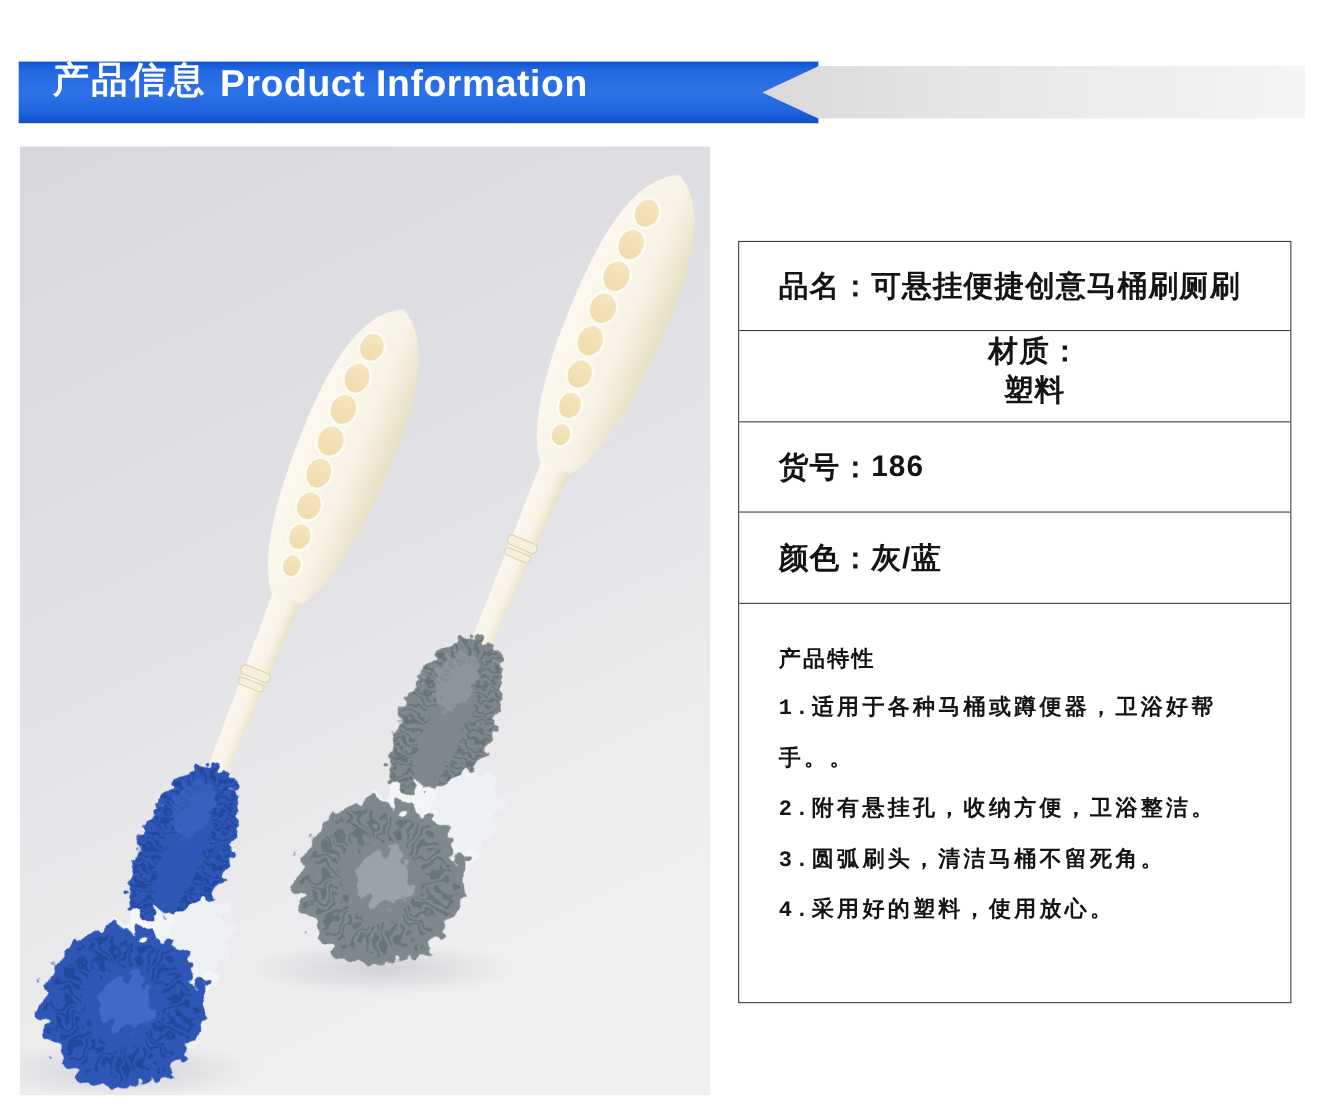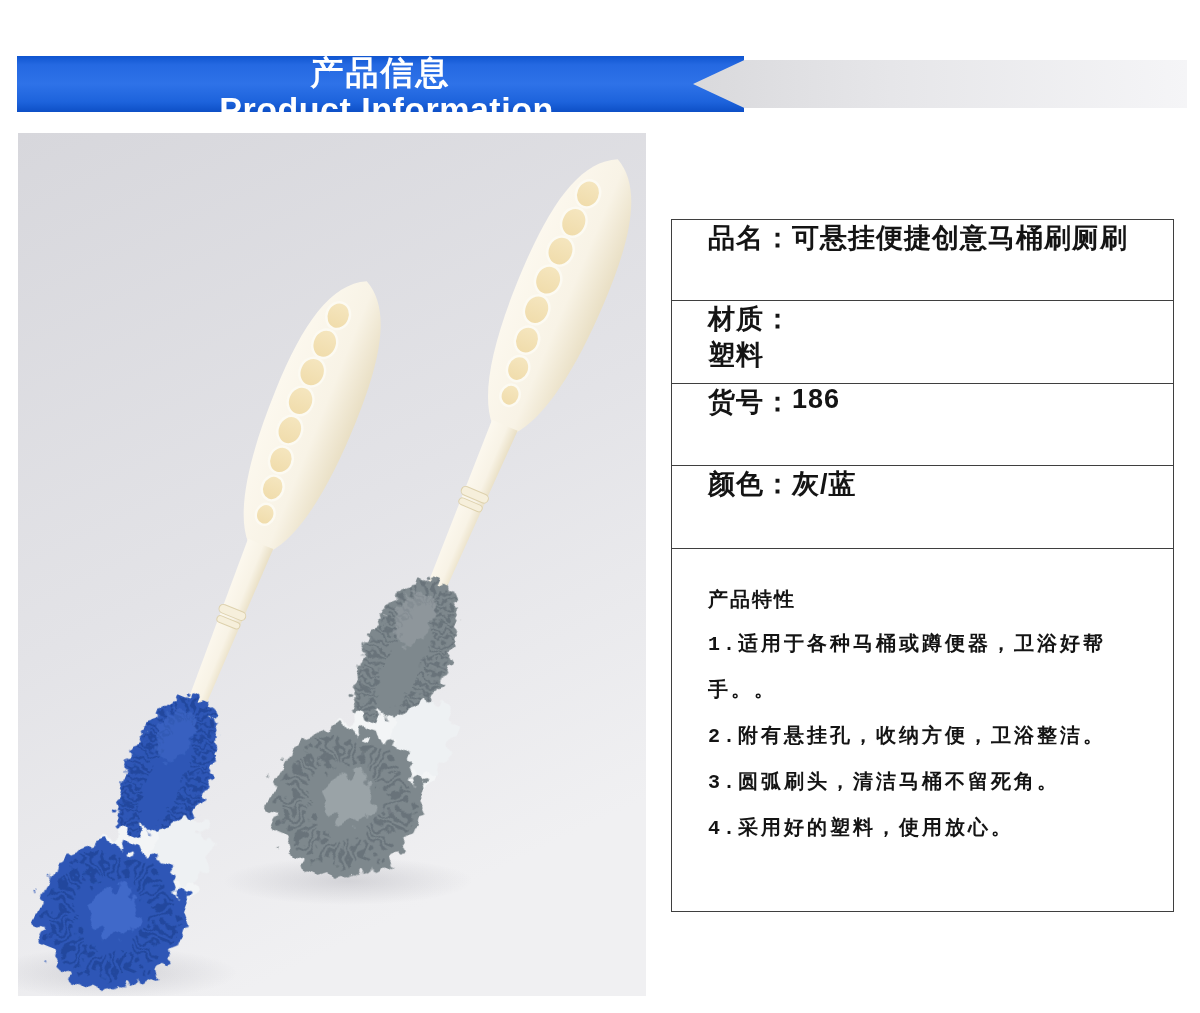--- a/index.html
+++ b/index.html
@@ -16,21 +16,21 @@
   html,body{background:#ffffff;}
   body{
     width:1200px;height:1013px;position:relative;overflow:hidden;
     font-family:"Liberation Sans","DejaVu Sans",sans-serif;
     color:var(--text-color);
   }
   
   .banner-blue{
     position:absolute;left:17px;top:56px;width:727px;height:56px;
     background:linear-gradient(180deg,#0f55d0 0%,#2569e2 16%,var(--banner-blue-light) 50%,#1d63dc 82%,var(--banner-blue-dark) 100%);
-    display:flex;align-items:center;flex-direction:column;
+    display:flex;padding-left:31px;
   }
   .banner-title-zh{
     color:#fff;font-size:33px;font-weight:800;letter-spacing:2px;line-height:1;
   }
   .banner-title-en{
     color:#fff;font-size:34px;font-weight:600;margin-left:12px;line-height:1;
     position:relative;top:3px;letter-spacing:0.5px;
   }
   .banner-ribbon{
     position:absolute;left:693px;top:60px;width:494px;height:48px;
@@ -42,21 +42,21 @@
     position:absolute;left:18px;top:133px;width:628px;height:863px;overflow:hidden;
   }
   .photo svg{display:block;width:100%;height:100%;}
   
   .spec{
     position:absolute;left:671px;top:219px;width:503px;height:693px;
     border:1px solid var(--table-border);
     display:flex;flex-direction:column;background:#fff;
   }
   .spec-row{
-    display:flex;padding-left:36px;
+    display:flex;align-items:center;padding-left:36px;
     border-bottom:1px solid var(--table-border);
     font-size:27px;font-weight:700;letter-spacing:1px;
   }
   .spec-row:nth-child(1){height:81px;}
   .spec-row:nth-child(2){height:83px;flex-direction:column;}
   .spec-row:nth-child(3){height:82px;}
   .spec-row:nth-child(4){height:83px;}
   .spec-features{
     flex:1;padding:27px 32px 0 36px;
     font-size:20px;font-weight:600;line-height:46px;letter-spacing:3px;

